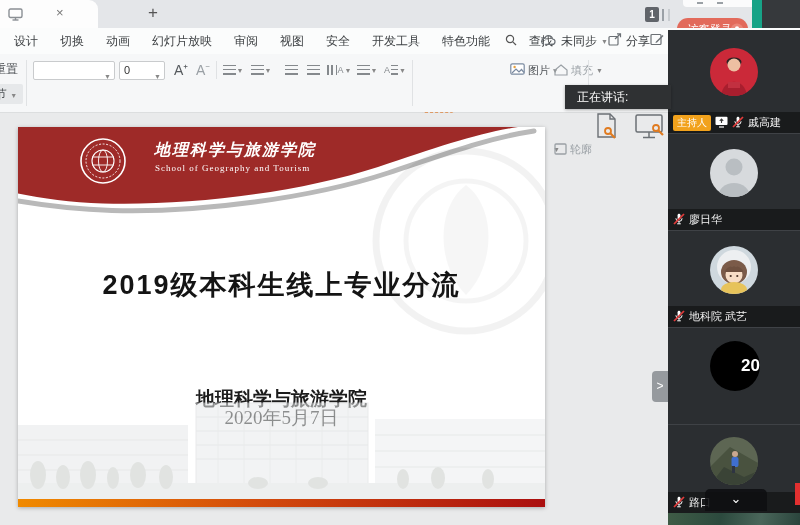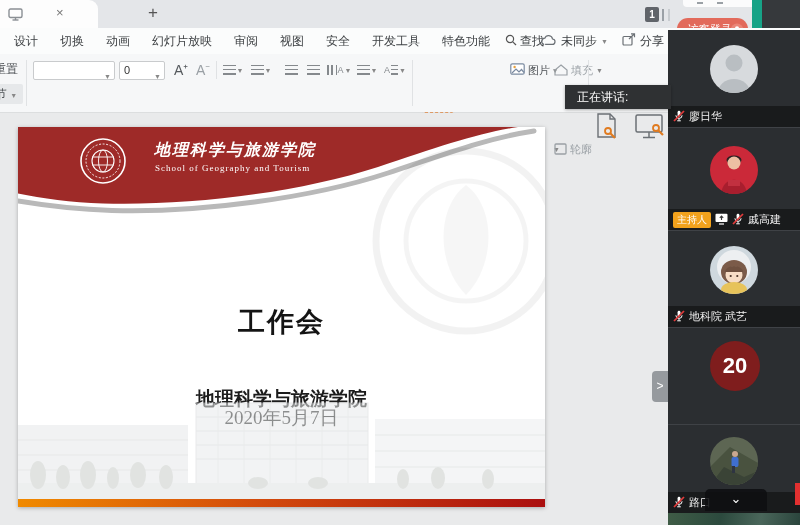--- a/index.html
+++ b/index.html
@@ -17,22 +17,22 @@
   .guest-person { position:absolute; right:4px; top:4px; }
   .float-bar { position:absolute; left:683px; top:0; width:72px; height:7px; background:#fbfbfc; border-radius:0 0 4px 4px; }
   .float-bar span { position:absolute; top:2px; width:6px; height:2px; background:#9aa0a6; }
   .teal-strip { position:absolute; left:752px; top:0; width:10px; height:30px; background:#17a387; }
   .dark-corner { position:absolute; left:762px; top:0; width:38px; height:30px; background:#36393c; }
 
   
   .menubar { position:absolute; left:0; top:28px; width:800px; height:26px; background:#fbfcfc; display:flex; align-items:center; font-size:12px; color:#3d4043; }
   .menubar .mi { padding:0 11px; white-space:nowrap; cursor:pointer; }
   .menubar .mi:first-child { padding-left:14px; }
-  .find-group { display:flex; align-items:center; gap:3px; margin-left:4px; cursor:pointer; }
-  .mb-right { position:absolute; left:540px; top:0; height:26px; display:flex; align-items:center; gap:14px; font-size:12px; color:#3d4043; }
+  .find-group { display:flex; align-items:center; gap:12px; margin-left:4px; cursor:pointer; }
+  .mb-right { position:absolute; left:540px; top:0; height:26px; display:flex; align-items:center; font-size:12px; color:#3d4043; }
   .mb-group { display:flex; align-items:center; gap:4px; white-space:nowrap; cursor:pointer; }
   .dd { font-size:7px; color:#888; }
 
   
   .ribbon { position:absolute; left:0; top:54px; width:800px; height:59px; background:#f6f7f8; border-bottom:1px solid #dcdedf; font-size:12px; color:#4d5155; }
   .rb-cut { position:absolute; left:-11px; width:34px; text-align:center; }
   .rb-btn { cursor:pointer; }
   .vsep { position:absolute; top:6px; width:1px; height:46px; background:#e0e2e4; }
   .combo { position:absolute; height:19px; background:#fff; border:1px solid #c9cbcd; border-radius:2px; font-size:11px; line-height:17px; padding:0 4px; color:#333; }
   .combo .dd { position:absolute; right:3px; top:6px; }
@@ -63,21 +63,21 @@
   .expand-handle { position:absolute; left:652px; top:258px; width:16px; height:31px; background:#969a9e; border-radius:4px 0 0 4px; color:#fff; font-size:12px; text-align:center; line-height:31px; cursor:pointer; z-index:30; }
 
   
   .conf { position:absolute; left:668px; top:30px; width:132px; height:495px; background:#27292c; z-index:40; }
   .tile { position:relative; width:132px; background:#2b2e31; overflow:hidden; cursor:pointer; }
   .tile + .tile { border-top:1px solid #3f4246; }
   .avatar { position:absolute; left:42px; top:15px; width:48px; height:48px; border-radius:50%; overflow:hidden; }
   .namebar { position:absolute; left:0; bottom:0; width:132px; height:21px; background:rgba(8,8,8,.5); display:flex; align-items:center; gap:4px; padding:0 5px; }
   .host-badge { background:#f2a21c; color:#fff; font-size:10px; padding:1px 4px; border-radius:2px; white-space:nowrap; }
   .pname { color:#f2f2f2; font-size:11px; white-space:nowrap; overflow:hidden; }
-  .avatar-num { background:#7f1d1d; color:#fff; font-size:22px; font-weight:bold; text-align:center; line-height:50px; }
+  .avatar-num { background:#000000; color:#fff; font-size:17px; font-weight:bold; text-align:right; line-height:50px; }
   .collapse-pill { position:absolute; left:37px; bottom:2px; width:62px; height:22px; background:rgba(14,15,17,.88); border-radius:5px 5px 0 0; color:#fff; text-align:center; line-height:20px; font-size:13px; z-index:6; cursor:pointer; }
   .red-bar { position:absolute; right:0; bottom:8px; width:5px; height:22px; background:#e23030; z-index:7; }
   .sliver { position:relative; width:132px; height:12px; background:linear-gradient(100deg,#3f5c46,#2c4a3e 40%,#4a665a 70%,#2a443c); }
 </style>
 </head>
 <body>
 
 <div class="tabbar">
   <div class="tab">
     <span class="tab-appicon">
@@ -326,21 +326,21 @@
     <div class="school-en">School of Geography and Tourism</div>
 
     <span class="watermark">
       <svg width="192" height="192" viewBox="0 0 192 192">
         <circle cx="96" cy="96" r="90" fill="none" stroke="rgba(0,0,0,0.05)" stroke-width="7"></circle>
         <circle cx="96" cy="96" r="60" fill="none" stroke="rgba(0,0,0,0.045)" stroke-width="5"></circle>
         <path d="M96 40 C126 62 126 120 96 150 C66 120 66 62 96 40 Z" fill="rgba(0,0,0,0.035)"></path>
       </svg>
     </span>
 
-    <div class="slide-title t2">工作会</div>
+    <div class="slide-title t1">2019级本科生线上专业分流</div>
     <div class="slide-sub s1">地理科学与旅游学院</div>
     <div class="slide-sub s2" style="font-weight:normal;">2020年5月7日</div>
 
     <svg class="building" width="527" height="104" viewBox="0 0 527 104">
       <rect x="0" y="30" width="170" height="60" fill="#e7e9ea"></rect>
       <rect x="357" y="24" width="170" height="66" fill="#eceeef"></rect>
       <rect x="178" y="8" width="172" height="82" fill="#e9ebec" stroke="#d5d8d9"></rect>
       <g stroke="#d3d6d7" stroke-width="1">
         <line x1="178" y1="22" x2="350" y2="22"></line>
           <line x1="178" y1="36" x2="350" y2="36"></line>
@@ -378,40 +378,20 @@
     </svg>
 
     <div class="grad-bar"></div>
   </div>
 
   <div class="expand-handle">&gt;</div>
 </div>
 
 <div class="conf">
 
-  <div class="tile" style="height:97px;">
-    <div class="avatar">
-      <svg width="48" height="48" viewBox="0 0 48 48">
-          <rect width="48" height="48" fill="#d7dadd"></rect>
-          <circle cx="24" cy="18" r="8.5" fill="#b9bec2"></circle>
-          <path d="M8,48 a16,14 0 0 1 32,0 Z" fill="#b9bec2"></path>
-        </svg>
-    </div>
-    <div class="namebar">
-      <span><svg width="12" height="12" viewBox="0 0 12 12">
-            <rect x="4.6" y="0.8" width="2.8" height="5.8" rx="1.4" fill="#fff"></rect>
-            <path d="M2.9 5.3 a3.1 3.1 0 0 0 6.2 0" fill="none" stroke="#fff" stroke-width="1"></path>
-            <line x1="6" y1="8.6" x2="6" y2="10.4" stroke="#fff" stroke-width="1"></line>
-            <line x1="4.2" y1="10.8" x2="7.8" y2="10.8" stroke="#fff" stroke-width="1"></line>
-            <line x1="1" y1="11" x2="11" y2="1" stroke="#e23b3b" stroke-width="1.7"></line>
-          </svg></span>
-      <span class="pname">廖日华</span>
-    </div>
-  </div>
-
   <div class="tile" style="height:103px;">
     <div class="avatar" style="top:18px;">
       <svg width="48" height="48" viewBox="0 0 48 48">
           <rect width="48" height="48" fill="#cb2939"></rect>
           <ellipse cx="24" cy="14" rx="7.5" ry="4.5" fill="#2c2122"></ellipse>
           <circle cx="24" cy="17" r="6.5" fill="#edbfa2"></circle>
           <path d="M11,48 C13,29 35,29 37,48 Z" fill="#a81e2e"></path>
           <path d="M18,34 h12 v6 h-12 Z" fill="#c23040"></path>
         </svg>
     </div>
@@ -423,20 +403,40 @@
             <line x1="4" y1="11" x2="9" y2="11" stroke="#fff" stroke-width="1.2"></line>
           </svg></span>
       <span><svg width="12" height="12" viewBox="0 0 12 12">
             <rect x="4.6" y="0.8" width="2.8" height="5.8" rx="1.4" fill="#fff"></rect>
             <path d="M2.9 5.3 a3.1 3.1 0 0 0 6.2 0" fill="none" stroke="#fff" stroke-width="1"></path>
             <line x1="6" y1="8.6" x2="6" y2="10.4" stroke="#fff" stroke-width="1"></line>
             <line x1="4.2" y1="10.8" x2="7.8" y2="10.8" stroke="#fff" stroke-width="1"></line>
             <line x1="1" y1="11" x2="11" y2="1" stroke="#e23b3b" stroke-width="1.7"></line>
           </svg></span>
       <span class="pname">戚高建</span>
+    </div>
+  </div>
+
+  <div class="tile" style="height:97px;">
+    <div class="avatar">
+      <svg width="48" height="48" viewBox="0 0 48 48">
+          <rect width="48" height="48" fill="#d7dadd"></rect>
+          <circle cx="24" cy="18" r="8.5" fill="#b9bec2"></circle>
+          <path d="M8,48 a16,14 0 0 1 32,0 Z" fill="#b9bec2"></path>
+        </svg>
+    </div>
+    <div class="namebar">
+      <span><svg width="12" height="12" viewBox="0 0 12 12">
+            <rect x="4.6" y="0.8" width="2.8" height="5.8" rx="1.4" fill="#fff"></rect>
+            <path d="M2.9 5.3 a3.1 3.1 0 0 0 6.2 0" fill="none" stroke="#fff" stroke-width="1"></path>
+            <line x1="6" y1="8.6" x2="6" y2="10.4" stroke="#fff" stroke-width="1"></line>
+            <line x1="4.2" y1="10.8" x2="7.8" y2="10.8" stroke="#fff" stroke-width="1"></line>
+            <line x1="1" y1="11" x2="11" y2="1" stroke="#e23b3b" stroke-width="1.7"></line>
+          </svg></span>
+      <span class="pname">廖日华</span>
     </div>
   </div>
 
   <div class="tile" style="height:97px;">
     <div class="avatar">
       <svg width="48" height="48" viewBox="0 0 48 48">
           <rect width="48" height="48" fill="#cfd8de"></rect>
           <circle cx="24" cy="21" r="17" fill="#edeff1"></circle>
           <ellipse cx="24" cy="26" rx="13" ry="12" fill="#7b5b49"></ellipse>
           <circle cx="24" cy="29" r="8.5" fill="#f7ddc6"></circle>

